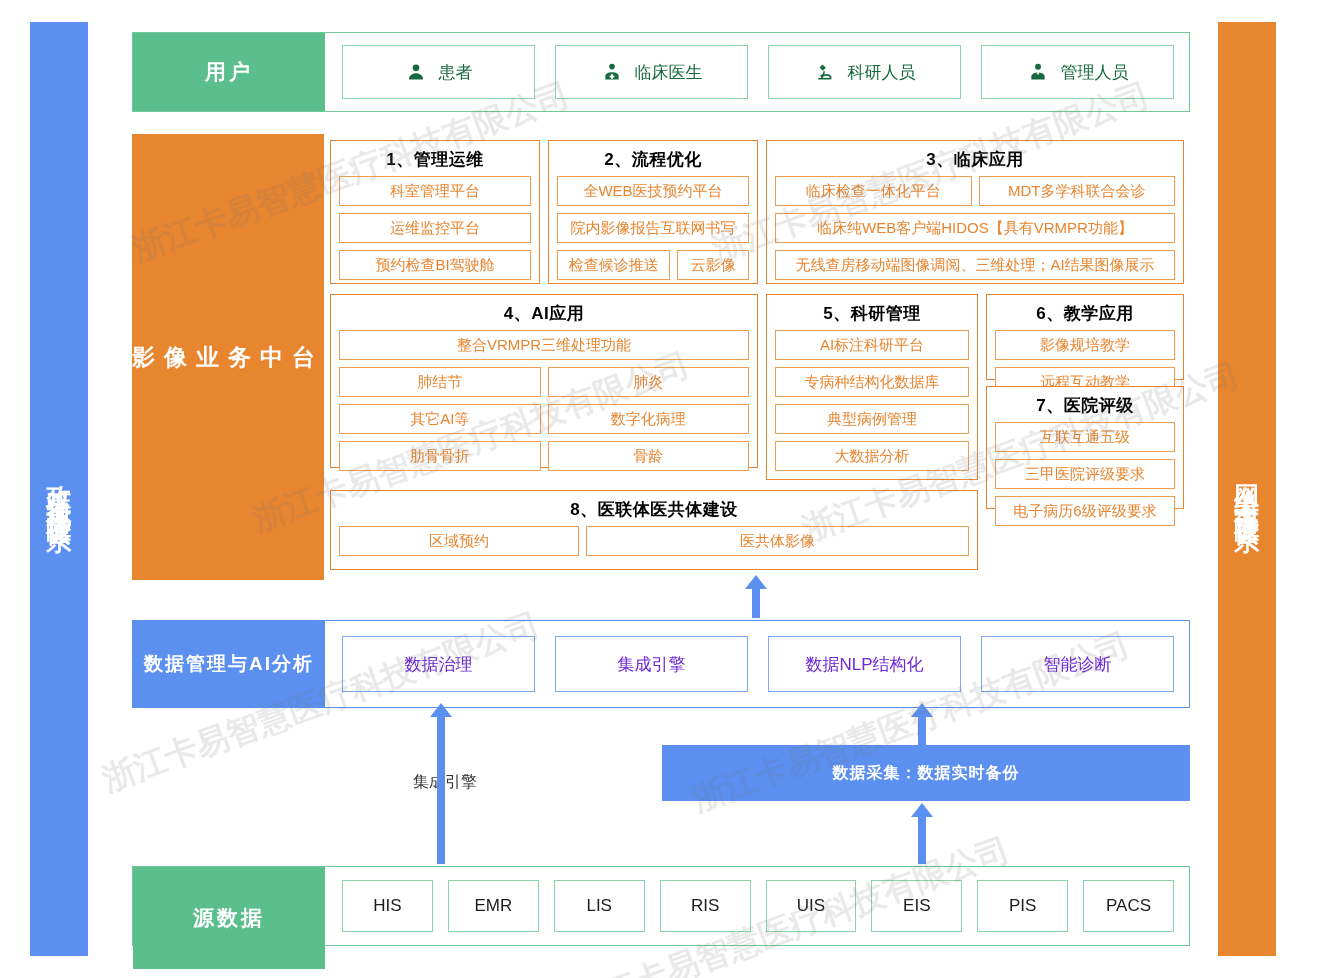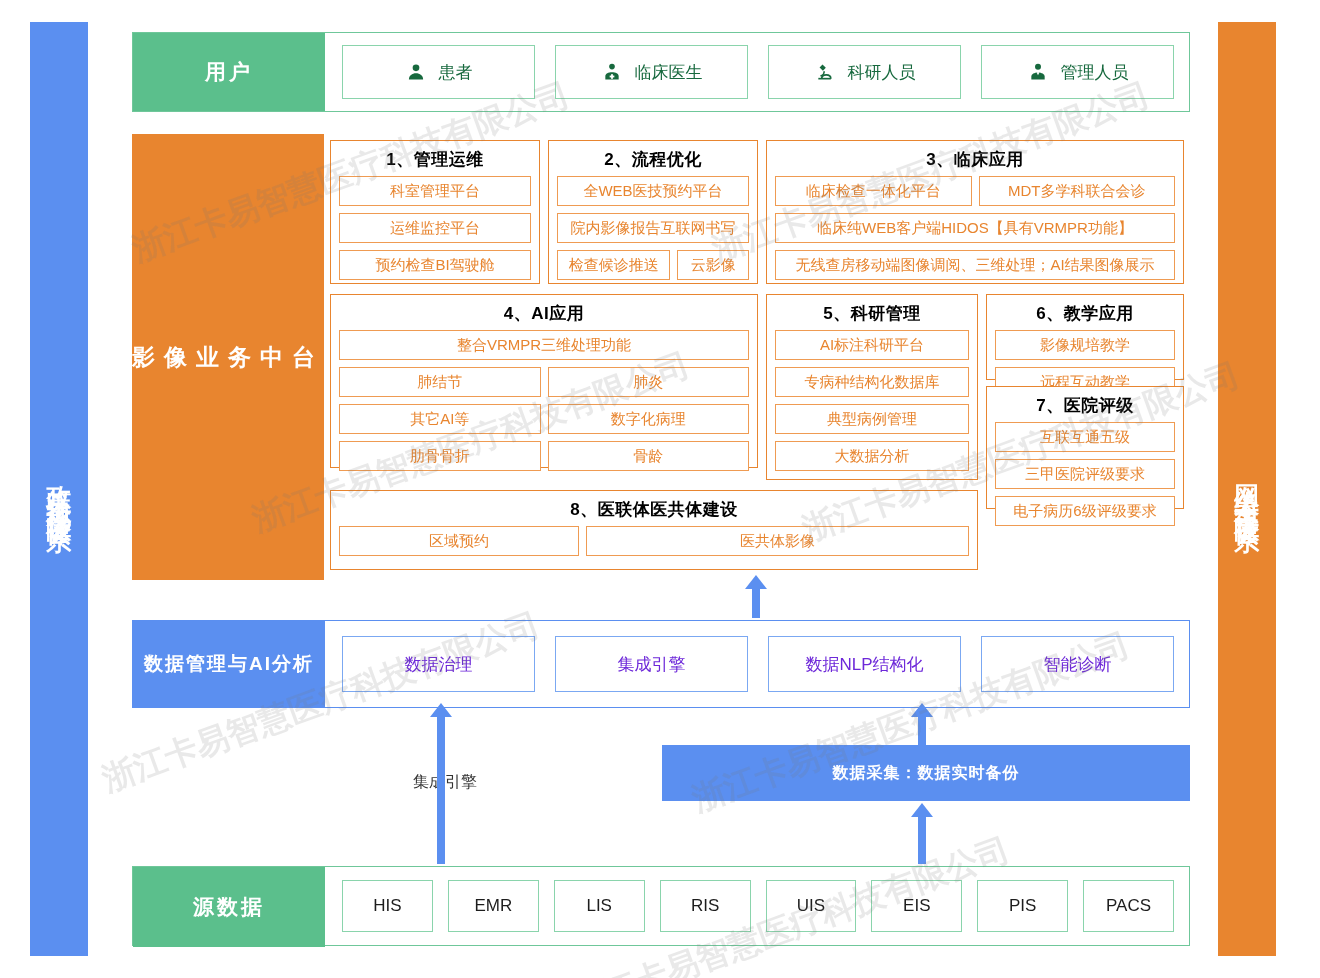--- a/index.html
+++ b/index.html
@@ -96,21 +96,21 @@
     background:#5B8FF0;display:flex;align-items:center;justify-content:center;
     color:#fff;font-weight:bold;font-size:16px;letter-spacing:1px;
   }
   #integration-label{
     position:absolute;left:400px;top:772px;width:90px;
     text-align:center;color:#333;font-size:16px;
   }
 
   
   #src-row{left:132px;top:866px;width:1058px;height:80px;border:1px solid #6FC79A;background:#fff;}
-  #src-label{width:192px;height:80px;background:#5BBF8C;font-size:21px;letter-spacing:3px;}
+  #src-label{width:192px;height:102px;background:#5BBF8C;font-size:21px;letter-spacing:3px;}
   #src-items{left:193px;top:0;width:864px;height:78px;display:flex;align-items:center;gap:15px;padding:0 16px;}
   .src-chip{
     flex:1;height:50px;border:1px solid #8AD4AC;background:#fff;
     display:flex;align-items:center;justify-content:center;
     color:#1d1d1d;font-size:17px;
   }
 
   
   .arrow{position:absolute;width:8px;background:#5B8FF0;z-index:5;}
   .arrow .head{

